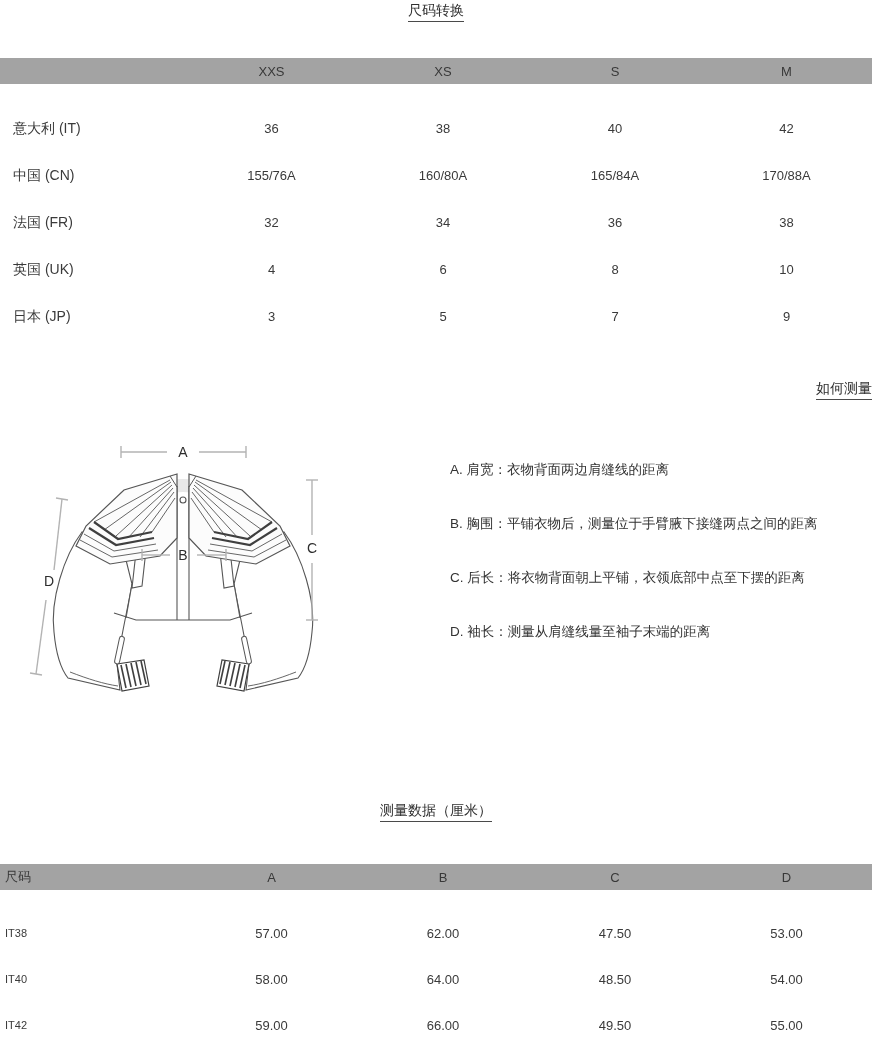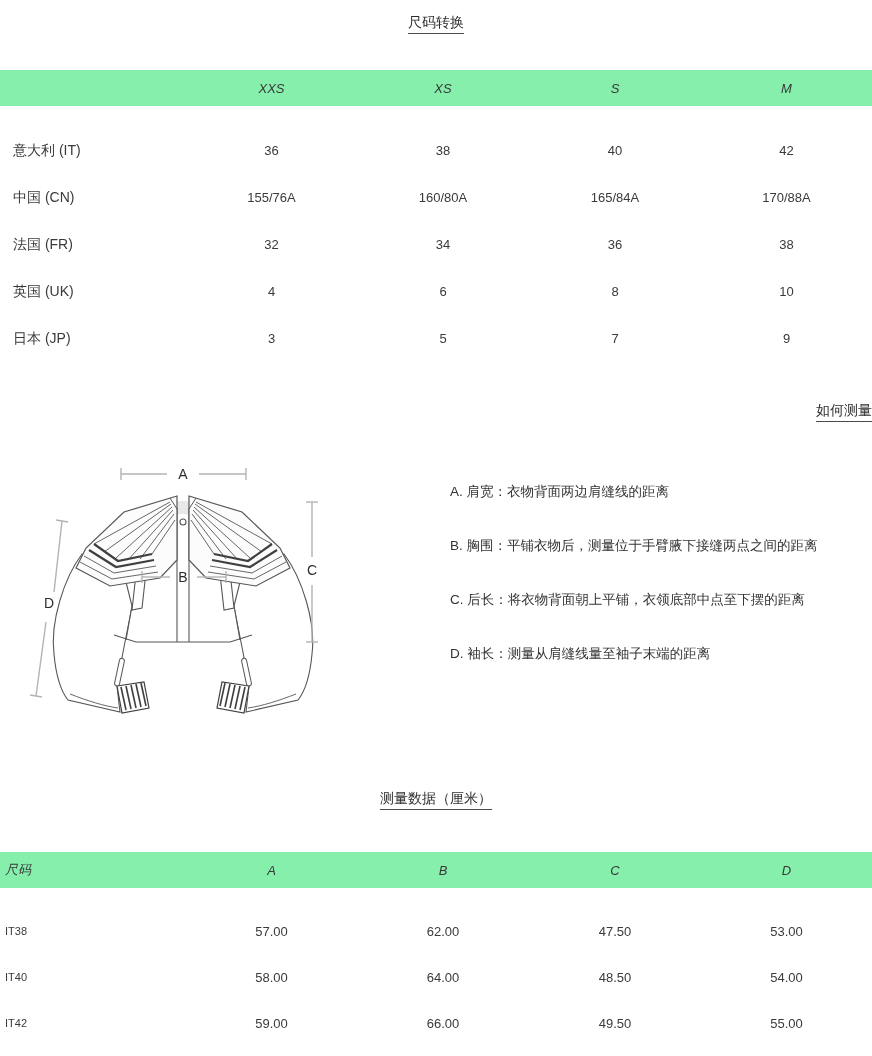--- a/index.html
+++ b/index.html
@@ -17,33 +17,33 @@
     line-height: 16px;
     margin: 0;
     font-weight: 400;
     color: #2f2f2f;
   }
   .section-title .u {
     display: inline-block;
     border-bottom: 1px solid #4a4a4a;
     padding-bottom: 3px;
   }
-  #title-conversion { padding-top: 14px; }
+  #title-conversion { padding-top: 2px; }
   #title-measure    { margin-top: 40px; text-align: right; }
-  #title-data       { margin-top: 44px; }
+  #title-data       { margin-top: 78px; }
 
   table.chart {
     width: 872px;
     border-collapse: collapse;
     table-layout: fixed;
   }
   #table-conversion { margin-top: 36px; }
   #table-data       { margin-top: 42px; }
 
-  table.chart thead tr { height: 36px; background: #86efac; font-style: italic; }
+  table.chart thead tr { height: 26px; background: #a3a3a3; }
   table.chart thead th {
     font-weight: 400;
     font-size: 13px;
     color: #383838;
     text-align: center;
     padding: 0;
   }
   table.chart th.rowhead-blank, table.chart th.rowhead { text-align: left; }
   #table-conversion tbody::before { content: ""; display: table-row; height: 21px; }
   #table-data tbody::before       { content: ""; display: table-row; height: 20px; }

